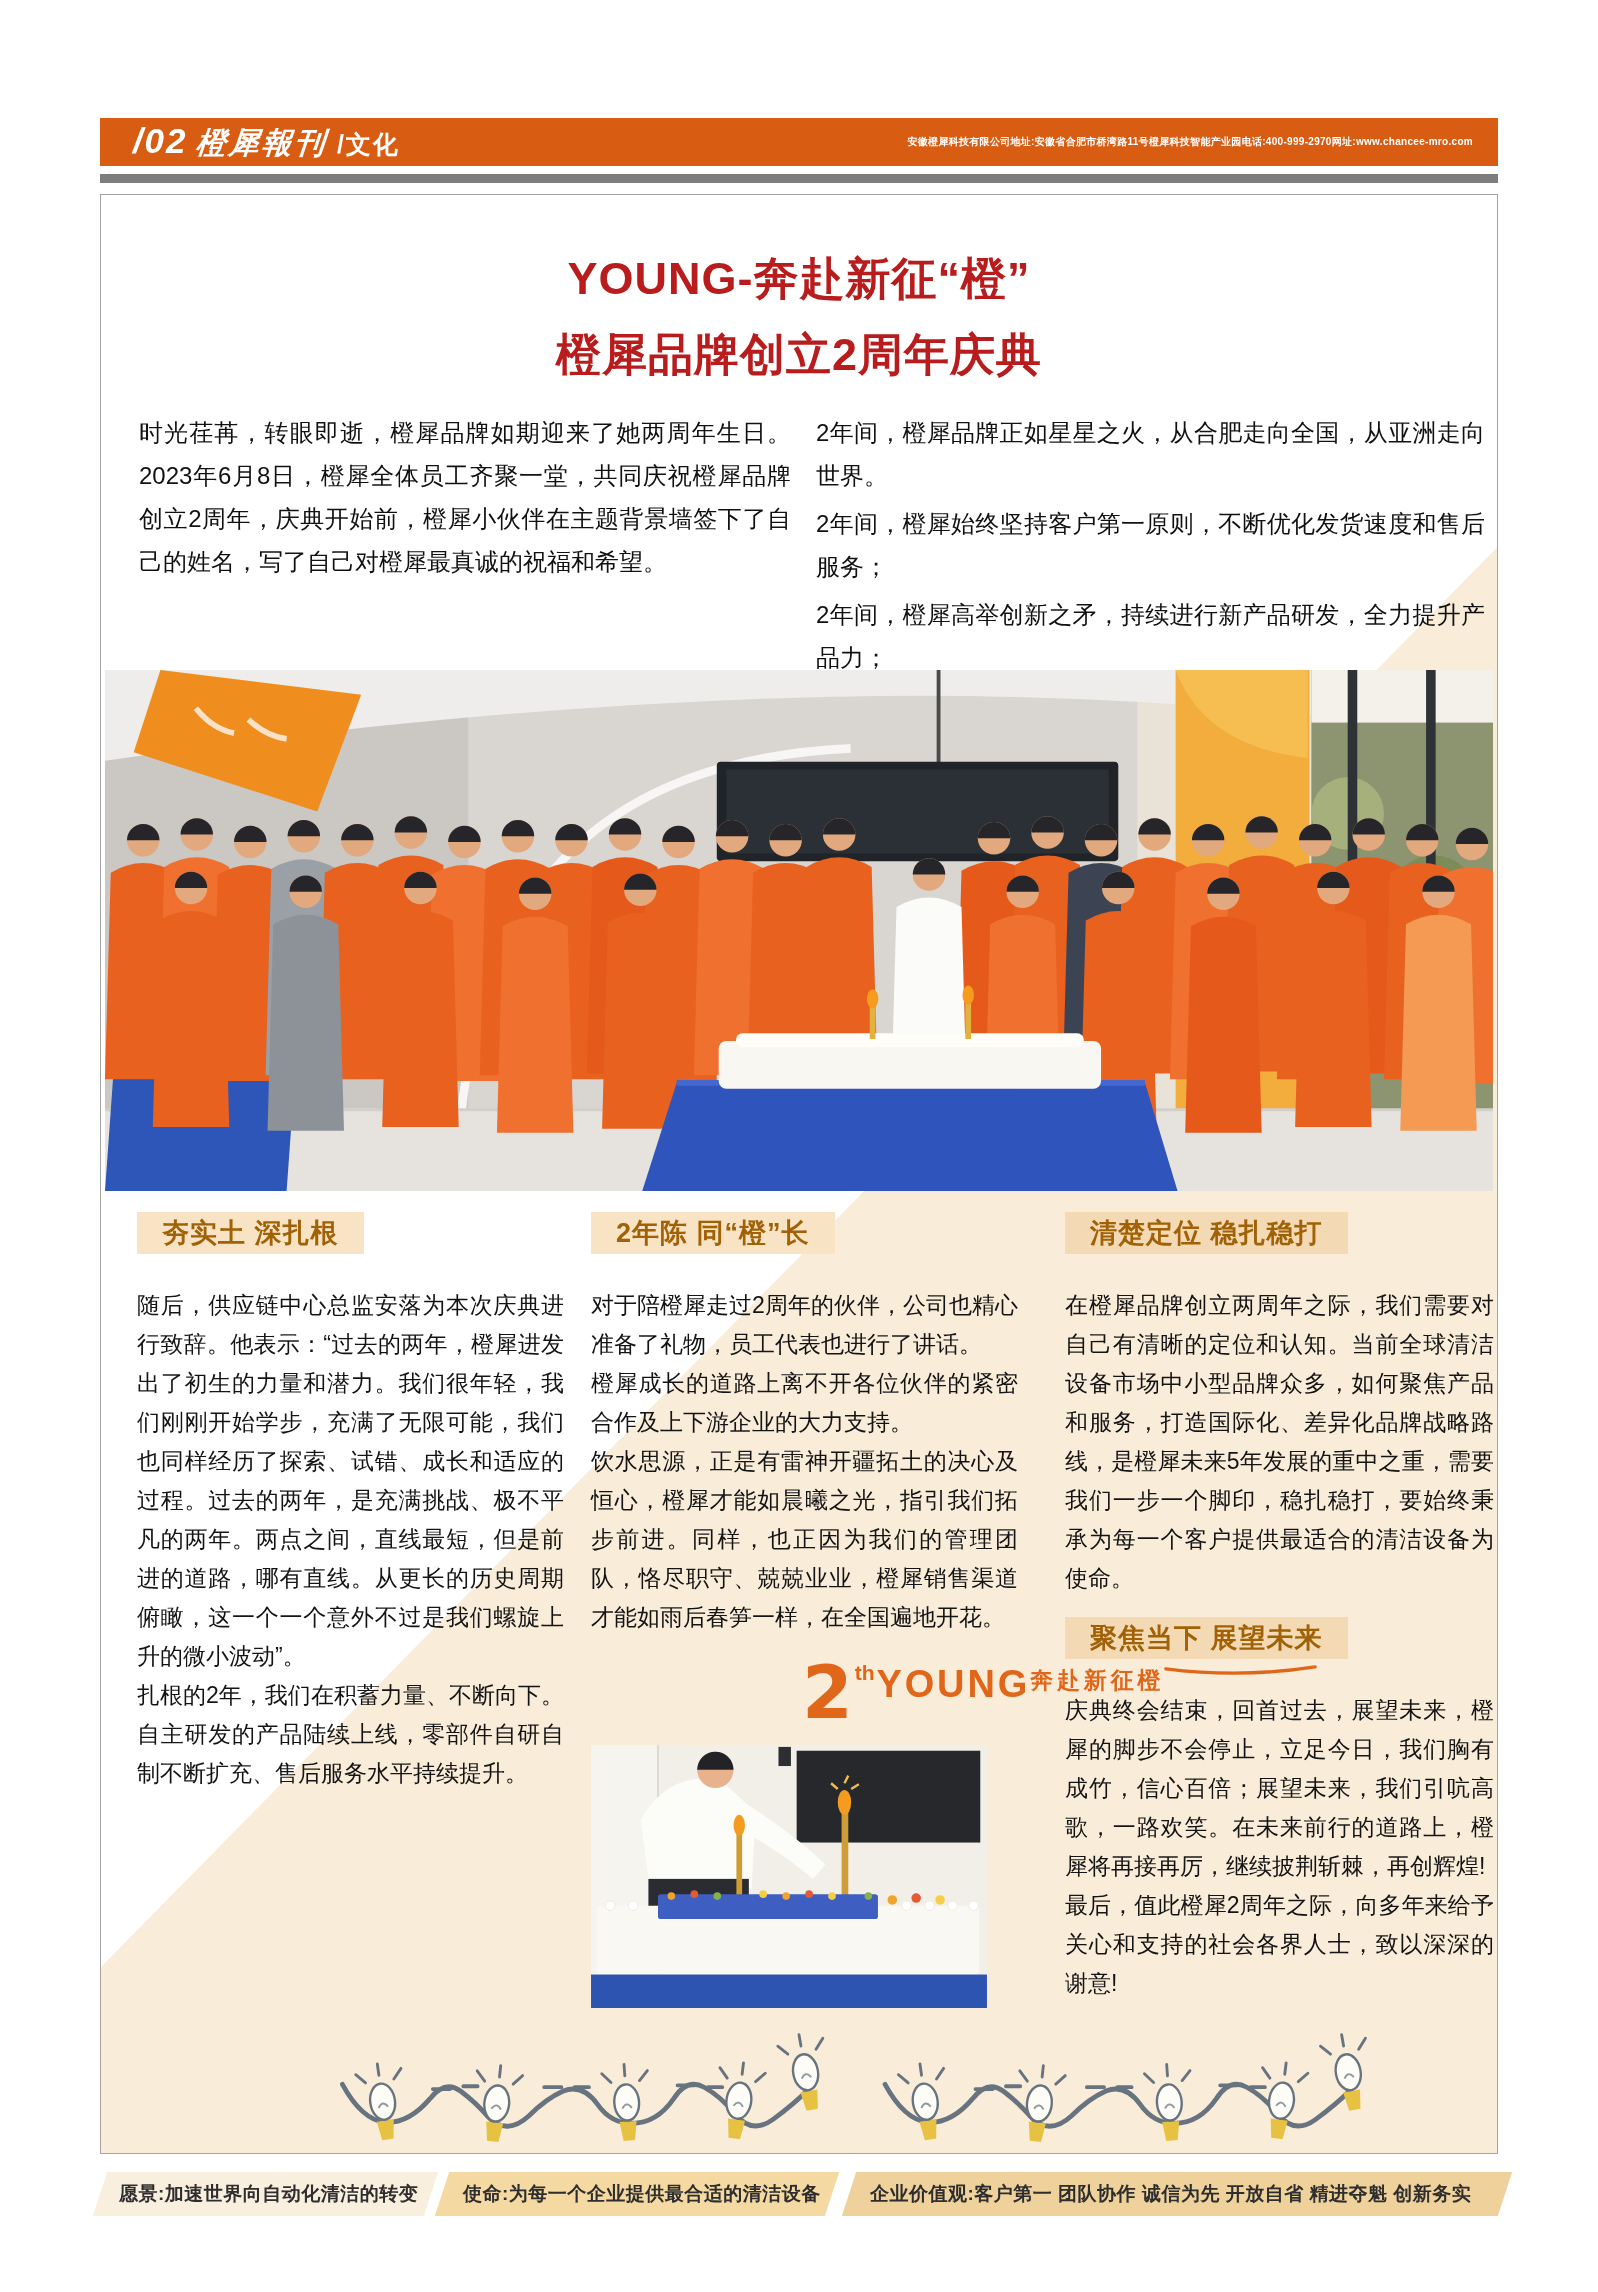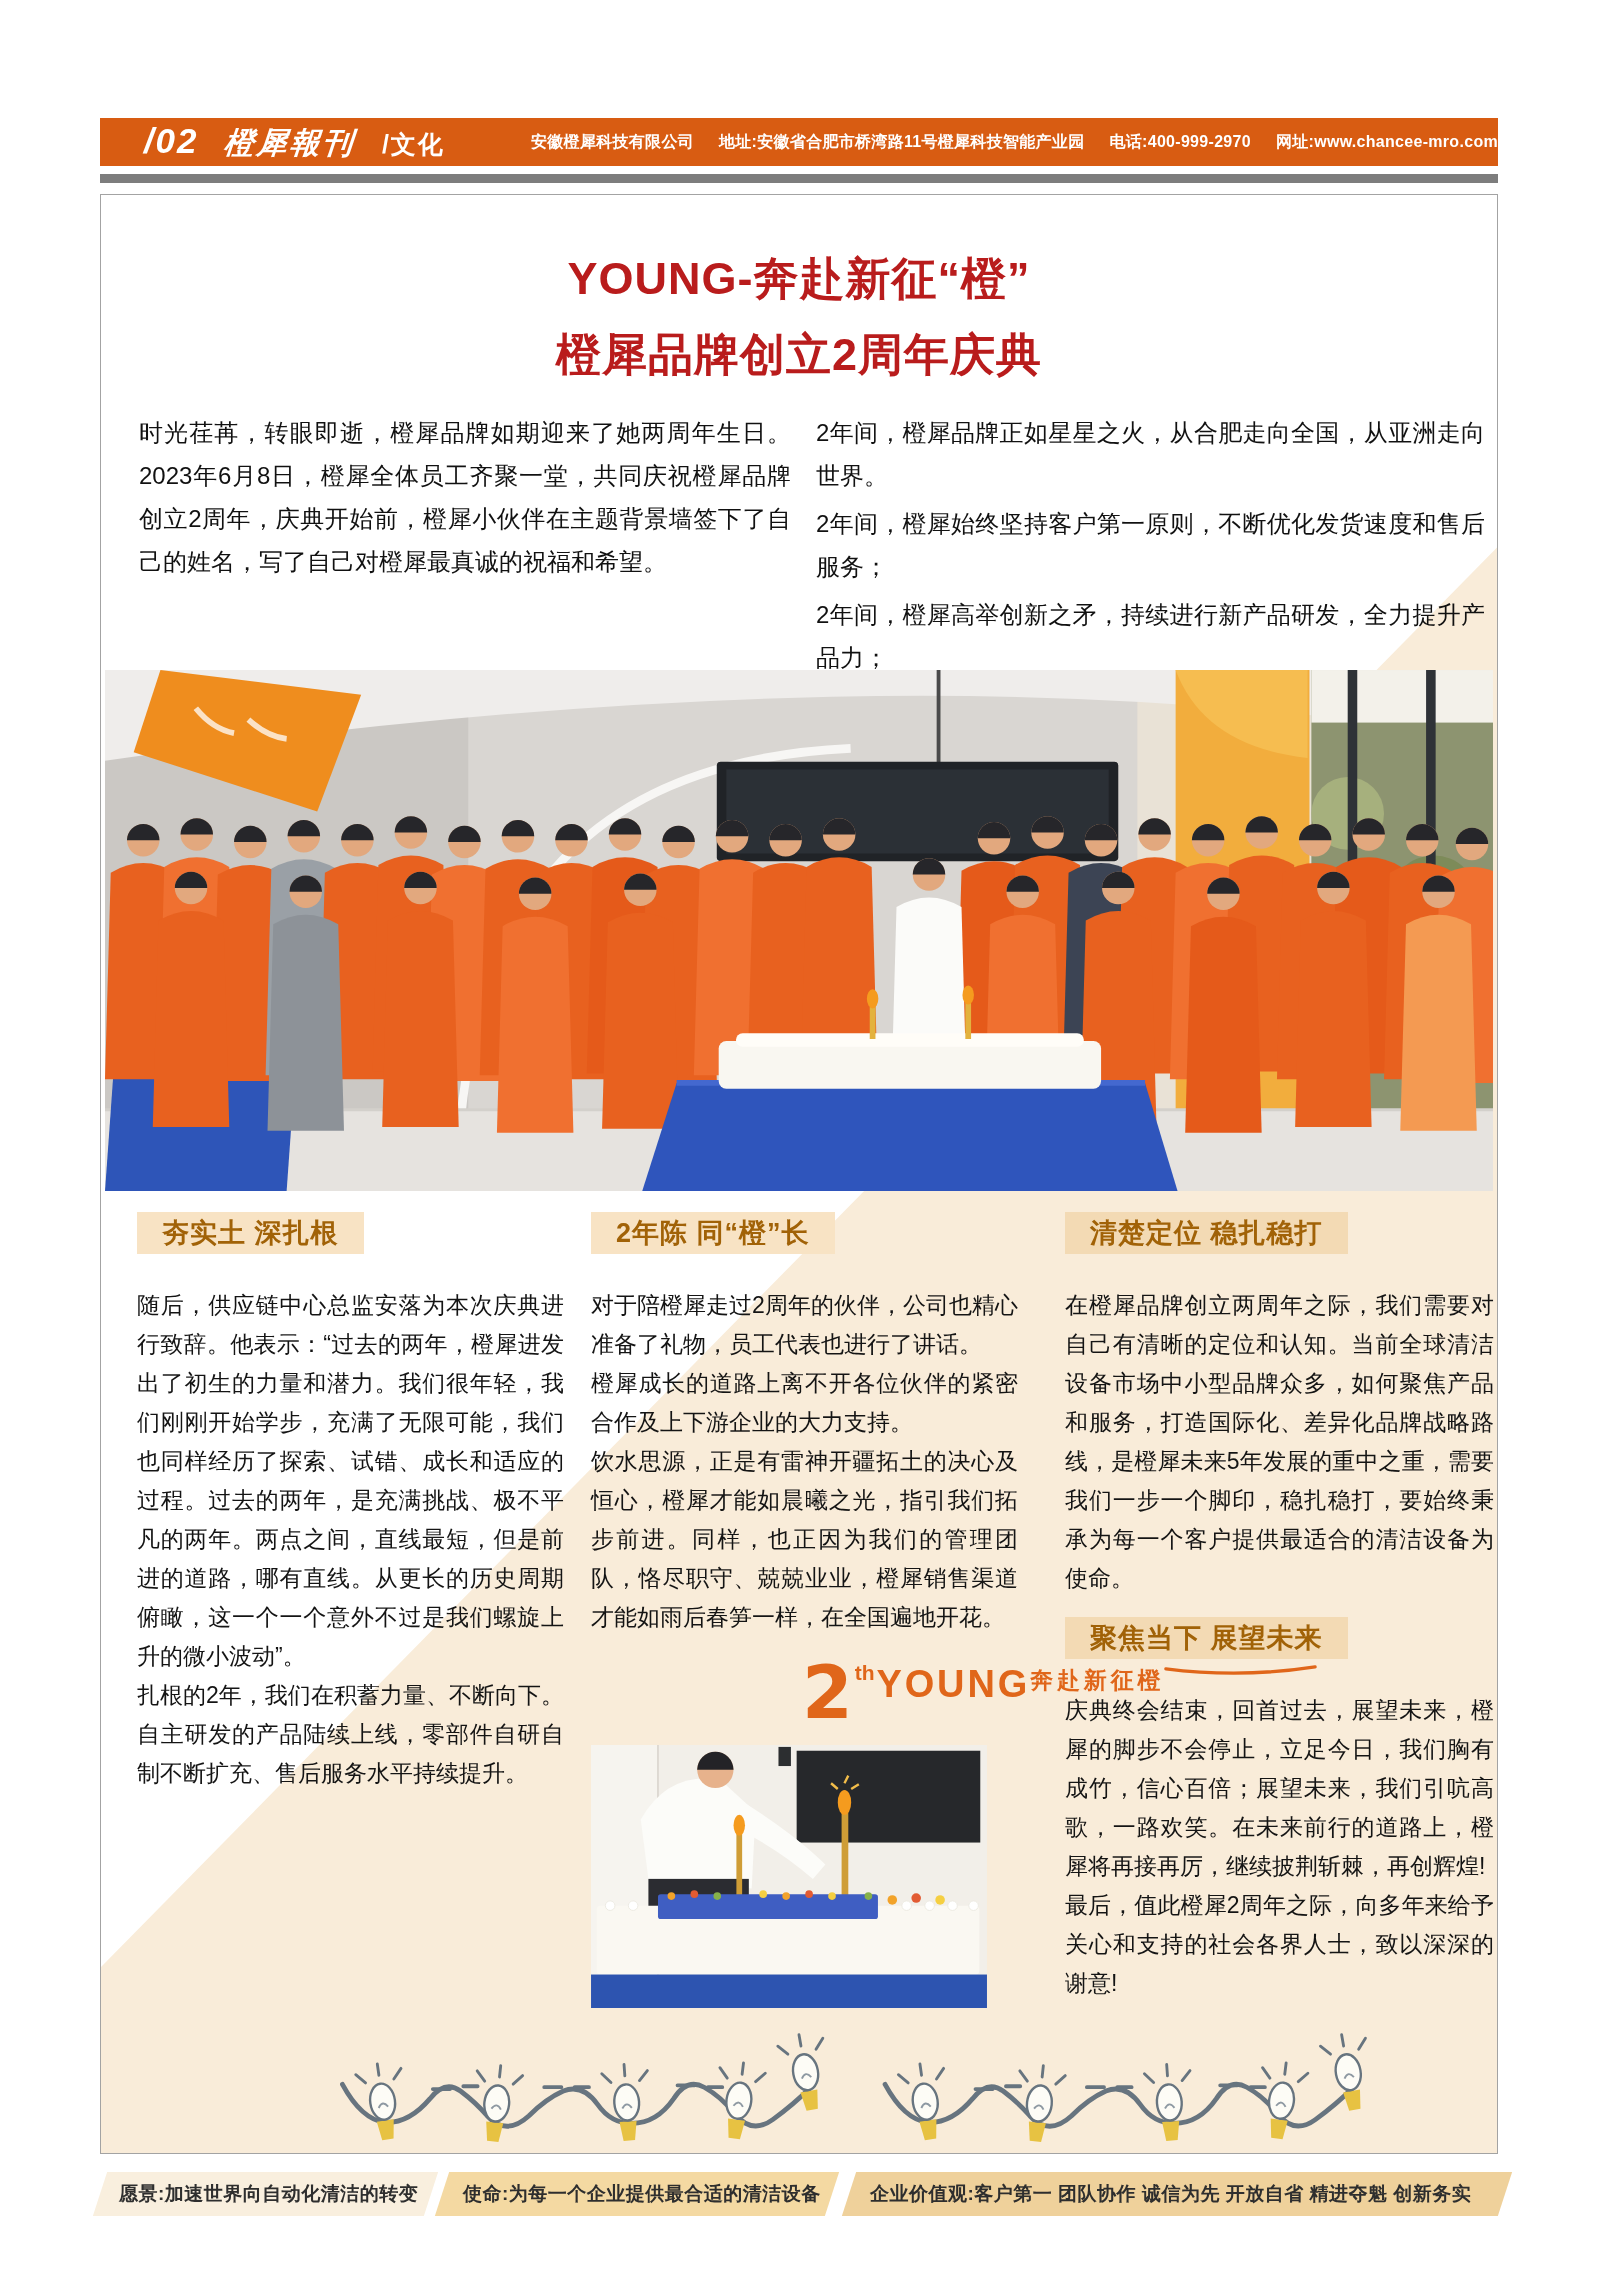--- a/index.html
+++ b/index.html
@@ -2,26 +2,26 @@
 <html><head>
 <meta charset="utf-8">
 <style>
   html,body{margin:0;padding:0;background:#ffffff;}
   .page{position:relative;width:1598px;height:2292px;background:#ffffff;overflow:hidden;
         font-family:"Liberation Sans",sans-serif;color:#111;}
 
   
   .header-bar{position:absolute;left:100px;top:118px;width:1398px;height:48px;
               background:#d85c12;color:#fff;display:flex;align-items:center;box-sizing:border-box;}
-  .masthead{display:flex;align-items:baseline;gap:26px;padding-left:44px;white-space:nowrap;}
+  .masthead{display:flex;align-items:baseline;gap:9px;padding-left:33px;white-space:nowrap;}
   .page-num{font-size:35px;font-weight:bold;font-style:italic;letter-spacing:1.9px;}
   .masthead-title{font-family:"DejaVu Serif",serif;font-size:30px;font-weight:bold;
                   font-style:italic;transform:skewX(-5deg);letter-spacing:2.9px;}
   .masthead-sec{font-size:25px;font-weight:bold;letter-spacing:1.9px;}
-  .header-info{margin-left:auto;display:flex;gap:25px;font-size:16px;
+  .header-info{margin-left:auto;display:flex;padding-right:25px;font-size:10px;
                font-weight:bold;white-space:nowrap;letter-spacing:0.3px;}
 
   .gray-bar{position:absolute;left:100px;top:174px;width:1398px;height:8.6px;background:#7d7d7d;}
 
   
   .content{position:absolute;left:100px;top:194px;width:1398px;height:1960px;background:#fff;
            border:1.9px solid #a3a3a3;box-sizing:border-box;overflow:hidden;}
   .beige-wedge{position:absolute;left:0;top:0;width:100%;height:100%;background:#f9ecd9;
                clip-path:polygon(100% 18%,100% 100%,0 100%,0 90.5%);}
 

